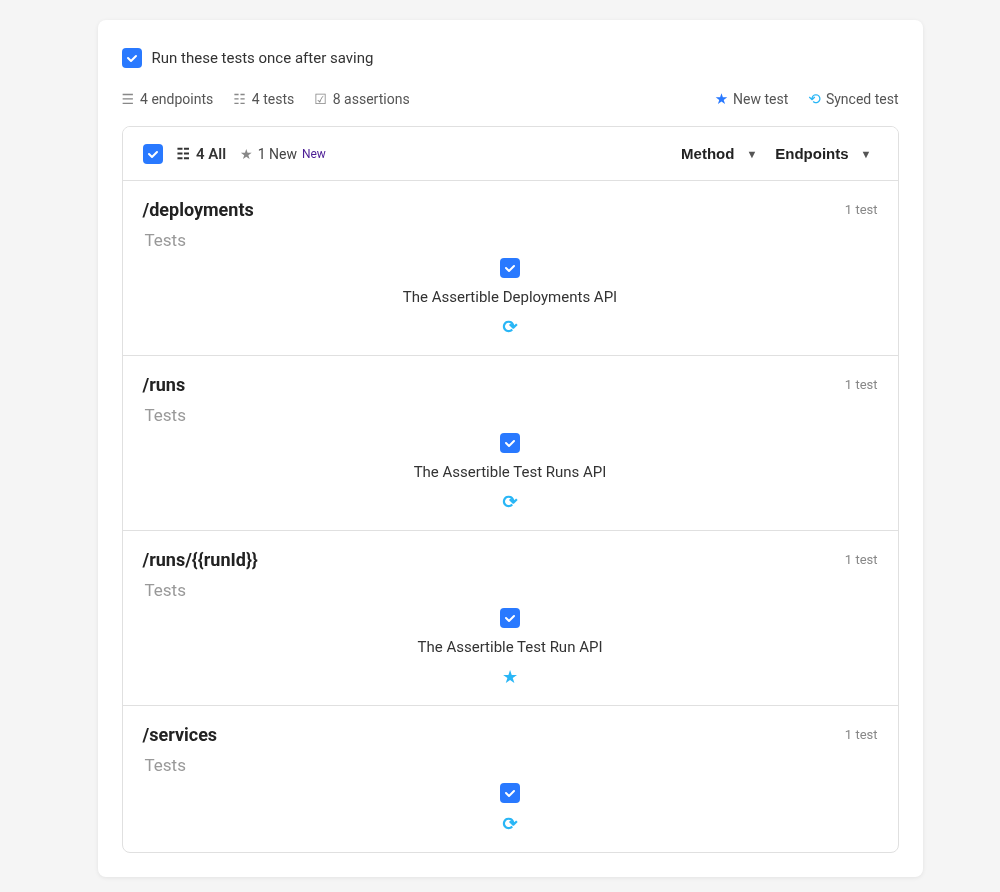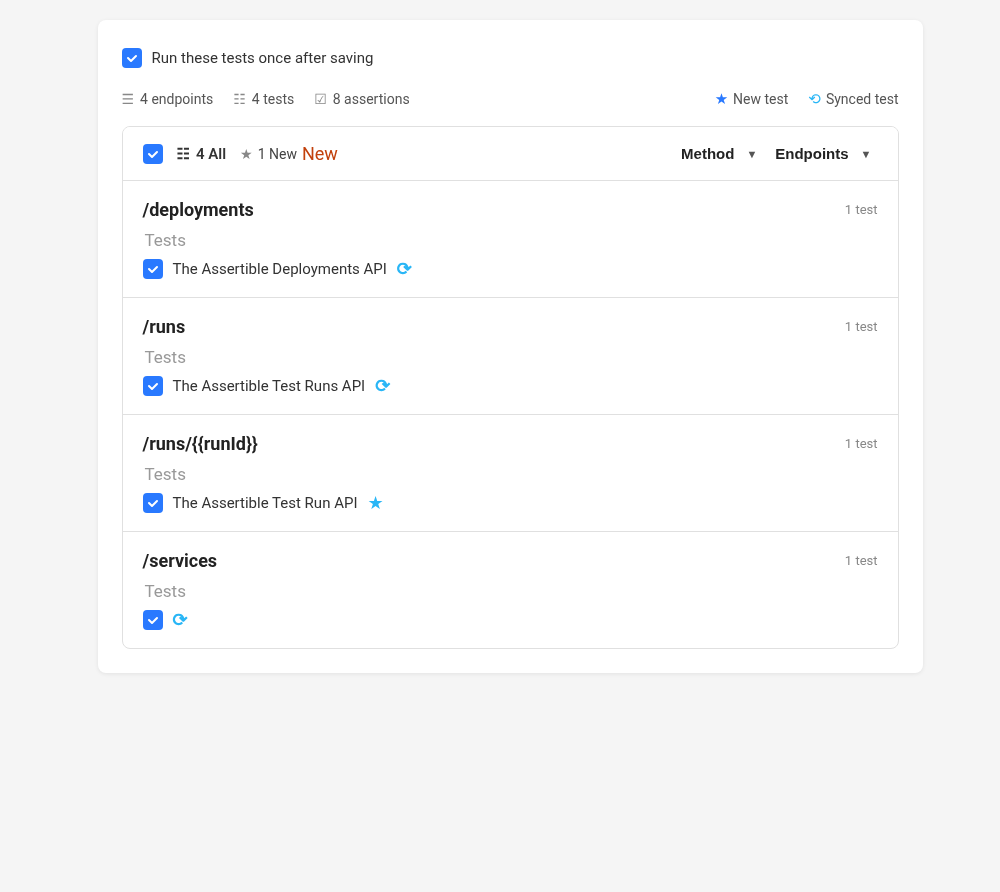--- a/index.html
+++ b/index.html
@@ -230,20 +230,21 @@
       font-size: 17px;
       color: #999;
       margin-bottom: 8px;
       margin-left: 2px;
     }
 
     .test-item {
       display: flex;
       align-items: center;
       gap: 10px;
+      flex-direction: column;
     }
 
     .item-checkbox {
       width: 20px;
       height: 20px;
       background: #2979ff;
       border-radius: 4px;
       display: flex;
       align-items: center;
       justify-content: center;
@@ -317,21 +318,21 @@
             <path d="M2 6l3 3 5-5" stroke="white" stroke-width="2" stroke-linecap="round" stroke-linejoin="round"></path>
           </svg>
         </div>
         <div class="all-label">
           <span style="font-size:15px;">☷</span>
           <span>4 All</span>
         </div>
         <div class="new-badge">
           <span class="star-sm">★</span>
           <span>1 New</span>
-          <span style="font-size:18px;color:#c2410c;">New</span>
+          <span style="font-size:12px;color:#4c1d95;">New</span>
         </div>
       </div>
       <div class="table-header-right">
         <button class="dropdown-btn">
           <span>Method</span>
           <span class="dropdown-caret">▼</span>
         </button>
         <button class="dropdown-btn">
           <span>Endpoints</span>
           <span class="dropdown-caret">▼</span>

